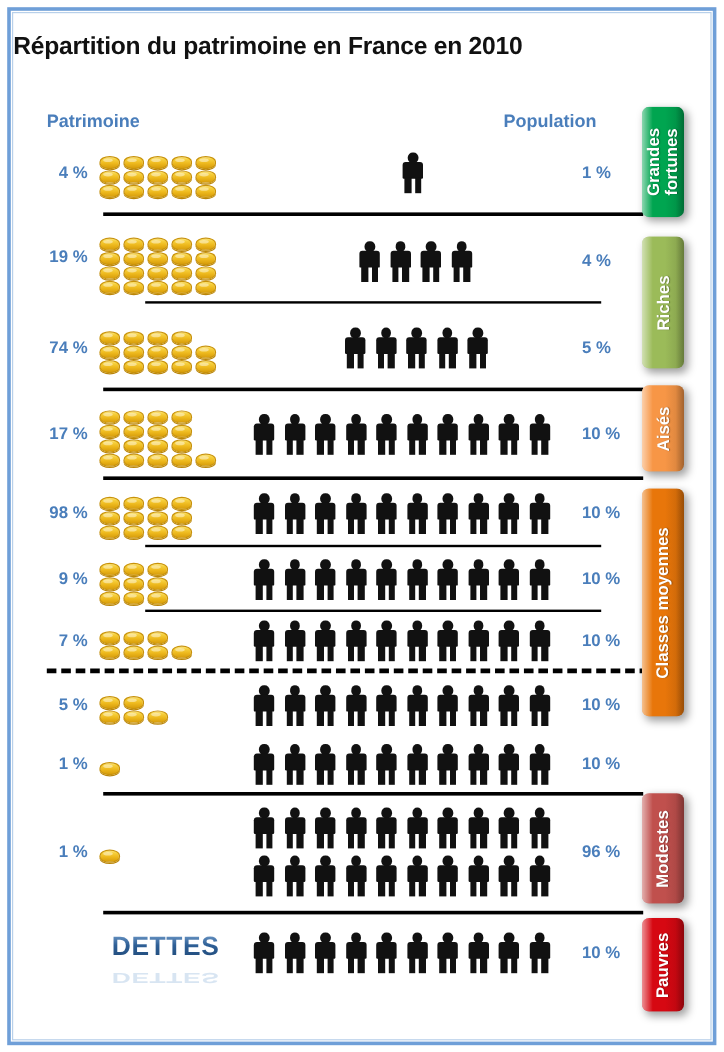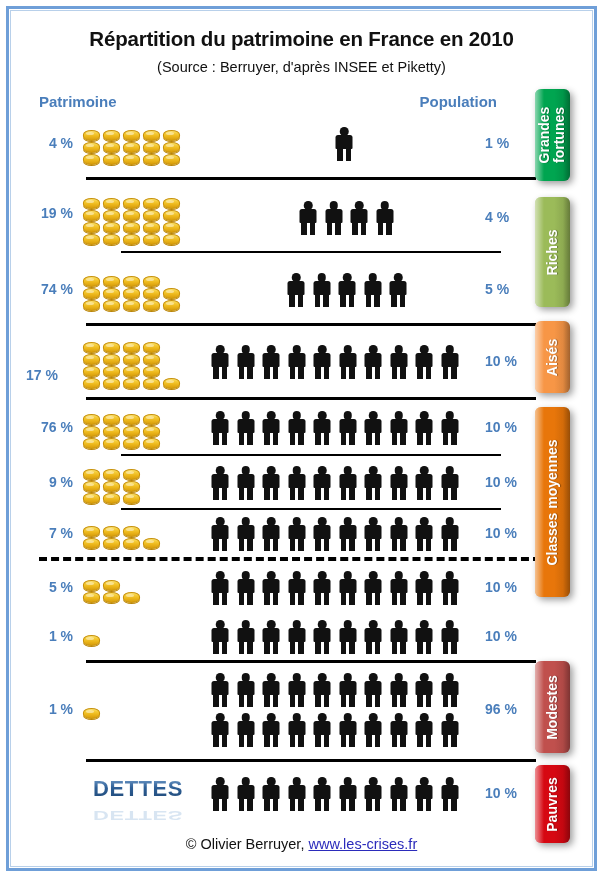--- a/index.html
+++ b/index.html
@@ -17,21 +17,21 @@
   }
   #inner {
     position: absolute; inset: 1px;
     border: 1px solid #b8d0ea;
     background: #ffffff;
   }
 
   
   #title {
     position: absolute; left: 0; top: 16px; width: 100%;
-    text-align: center;
+    text-align: left;
     font-size: 20.5px; font-weight: bold; color: #111;
     letter-spacing: -0.2px;
   }
   #subtitle {
     position: absolute; left: 0; top: 48px; width: 100%;
     text-align: center;
     font-size: 14.5px; color: #111;
   }
   #lbl-patrimoine {
     position: absolute; left: 28px; top: 82px;
@@ -199,21 +199,20 @@
     color: #2b2bbb; text-decoration: underline;
   }
 </style>
 </head>
 <body>
 
 <div id="frame">
 <div id="inner">
 
   <div id="title">Répartition du patrimoine en France en 2010</div>
-  <div id="subtitle">(Source : Berruyer, d'après INSEE et Piketty)</div>
   <div id="lbl-patrimoine">Patrimoine</div>
   <div id="lbl-population">Population</div>
 
   <div id="plot">
         <div class="sep thick" style="top: 166px;"></div>
         <div class="sep thin" style="top: 240px;"></div>
         <div class="sep thick" style="top: 312px;"></div>
         <div class="sep thick" style="top: 386px;"></div>
         <div class="sep thin" style="top: 443px;"></div>
         <div class="sep thin" style="top: 497px;"></div>
@@ -395,21 +394,21 @@
                   <span class="body"></span>
                   <span class="leg l"></span>
                   <span class="leg r"></span>
                 </div>
               </div>
             </div>
           </div>
           <div class="pct pct-right" style="left: 474px; width: 52px; top: 24px;">5 %</div>
         </div>
         <div class="row" style="top: 316px; height: 70px;">
-          <div class="pct pct-left" style="width: 62px; left: 0px; top: 40px; text-align: center;">17 %</div>
+          <div class="pct pct-left" style="width: 62px; left: 0px; top: 26px;">17 %</div>
           <div class="wealth-zone" style="top: 0px; height: 70px;">
             <div class="coin-grid" style="bottom: 8px;">
               <div class="coin-col">
                 <div class="coin"></div>
                 <div class="coin"></div>
                 <div class="coin"></div>
                 <div class="coin"></div>
               </div>
               <div class="coin-col">
                 <div class="coin"></div>
@@ -496,21 +495,21 @@
                   <span class="body"></span>
                   <span class="leg l"></span>
                   <span class="leg r"></span>
                 </div>
               </div>
             </div>
           </div>
           <div class="pct pct-right" style="left: 474px; width: 52px; top: 26px;">10 %</div>
         </div>
         <div class="row" style="top: 390px; height: 54px;">
-          <div class="pct pct-left" style="width: 62px; left: 0px; top: 18px;">76 %</div>
+          <div class="pct pct-left" style="width: 62px; left: 0px; top: 18px;">98 %</div>
           <div class="wealth-zone" style="top: 0px; height: 54px;">
             <div class="coin-grid" style="bottom: 6px;">
               <div class="coin-col">
                 <div class="coin"></div>
                 <div class="coin"></div>
                 <div class="coin"></div>
               </div>
               <div class="coin-col">
                 <div class="coin"></div>
                 <div class="coin"></div>
@@ -1163,18 +1162,15 @@
           <div class="capwrap" style="max-width: 182px;">Classes moyennes</div>
         </div>
         <div class="cat" style="top: 650px; height: 92px; background: linear-gradient(90deg, rgb(192, 80, 77) 0%, rgb(192, 80, 77) 55%, rgba(0, 0, 0, 0.16) 100%), rgb(192, 80, 77);">
           <div class="capwrap" style="max-width: 84px;">Modestes</div>
         </div>
         <div class="cat" style="top: 754px; height: 78px; background: linear-gradient(90deg, rgb(214, 8, 18) 0%, rgb(214, 8, 18) 55%, rgba(0, 0, 0, 0.16) 100%), rgb(214, 8, 18);">
           <div class="capwrap" style="max-width: 70px;">Pauvres</div>
         </div>
       </div>
 
-  <div id="footer">
-    <span>© Olivier Berruyer, </span><a href="#">www.les-crises.fr</a>
-  </div>
 
 </div>
 </div>
 
 </body></html>

